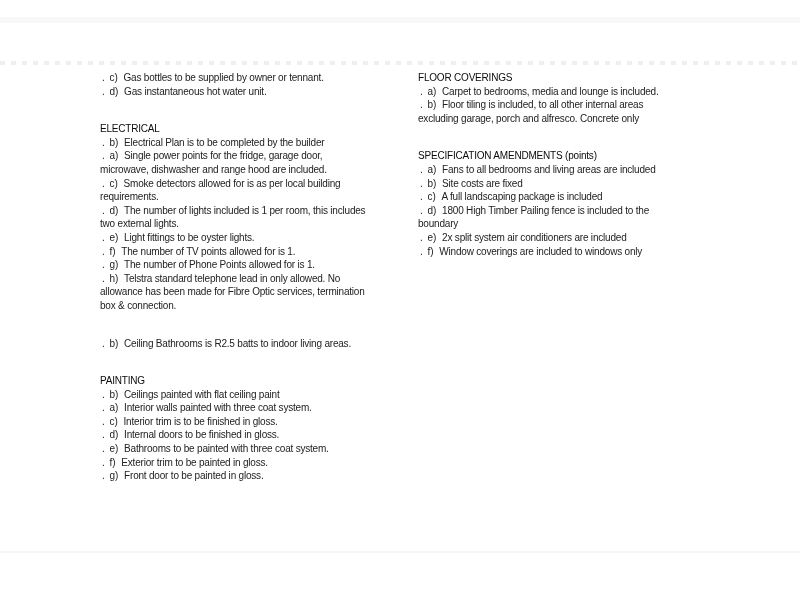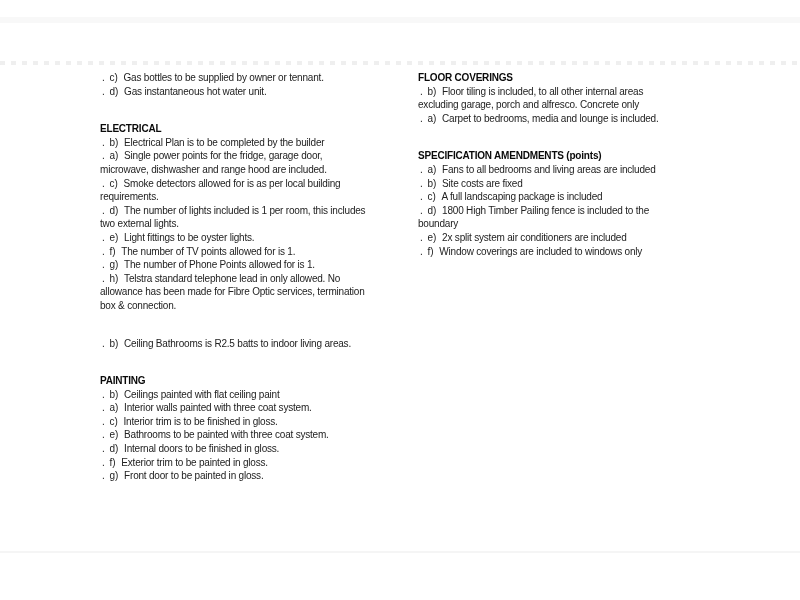--- a/index.html
+++ b/index.html
@@ -50,21 +50,21 @@
     width: 316px;
     font-size: 10px;
     line-height: 13.6px;
     letter-spacing: -0.2px;
     color: #222222;
   }
   #col-left  { left: 100px; }
   #col-right { left: 418px; }
   .section + .section { margin-top: 24px; }
   .section-heading {
-    font-weight: bold;
+    font-weight: normal;
     color: #0a0a0a;
   }
   .item { }
   .item .bullet {
     margin-left: 2px;
     margin-right: 5px;
     color: #222222;
   }
   .item .marker {
     margin-right: 6px;
@@ -101,32 +101,32 @@
 box &amp; connection.</span></div>
       </div>
       <div class="section">
         <div class="item"><span class="bullet">.</span><span class="marker">b)</span><span class="text">Ceiling Bathrooms is R2.5 batts to indoor living areas.</span></div>
       </div>
       <div class="section">
         <div class="section-heading">PAINTING</div>
         <div class="item"><span class="bullet">.</span><span class="marker">b)</span><span class="text">Ceilings painted with flat ceiling paint</span></div>
         <div class="item"><span class="bullet">.</span><span class="marker">a)</span><span class="text">Interior walls painted with three coat system.</span></div>
         <div class="item"><span class="bullet">.</span><span class="marker">c)</span><span class="text">Interior trim is to be finished in gloss.</span></div>
+        <div class="item"><span class="bullet">.</span><span class="marker">d)</span><span class="text">Internal doors to be finished in gloss.</span></div>
         <div class="item"><span class="bullet">.</span><span class="marker">e)</span><span class="text">Bathrooms to be painted with three coat system.</span></div>
-        <div class="item"><span class="bullet">.</span><span class="marker">d)</span><span class="text">Internal doors to be finished in gloss.</span></div>
         <div class="item"><span class="bullet">.</span><span class="marker">f)</span><span class="text">Exterior trim to be painted in gloss.</span></div>
         <div class="item"><span class="bullet">.</span><span class="marker">g)</span><span class="text">Front door to be painted in gloss.</span></div>
       </div>
     </div>
   <div class="col" id="col-right">
       <div class="section">
         <div class="section-heading">FLOOR COVERINGS</div>
+        <div class="item"><span class="bullet">.</span><span class="marker">a)</span><span class="text">Carpet to bedrooms, media and lounge is included.</span></div>
         <div class="item"><span class="bullet">.</span><span class="marker">b)</span><span class="text">Floor tiling is included, to all other internal areas
 excluding garage, porch and alfresco. Concrete only</span></div>
-        <div class="item"><span class="bullet">.</span><span class="marker">a)</span><span class="text">Carpet to bedrooms, media and lounge is included.</span></div>
       </div>
       <div class="section">
         <div class="section-heading">SPECIFICATION AMENDMENTS (points)</div>
         <div class="item"><span class="bullet">.</span><span class="marker">a)</span><span class="text">Fans to all bedrooms and living areas are included</span></div>
         <div class="item"><span class="bullet">.</span><span class="marker">b)</span><span class="text">Site costs are fixed</span></div>
         <div class="item"><span class="bullet">.</span><span class="marker">c)</span><span class="text">A full landscaping package is included</span></div>
         <div class="item"><span class="bullet">.</span><span class="marker">d)</span><span class="text">1800 High Timber Pailing fence is included to the
 boundary</span></div>
         <div class="item"><span class="bullet">.</span><span class="marker">e)</span><span class="text">2x split system air conditioners are included</span></div>
         <div class="item"><span class="bullet">.</span><span class="marker">f)</span><span class="text">Window coverings are included to windows only</span></div>

